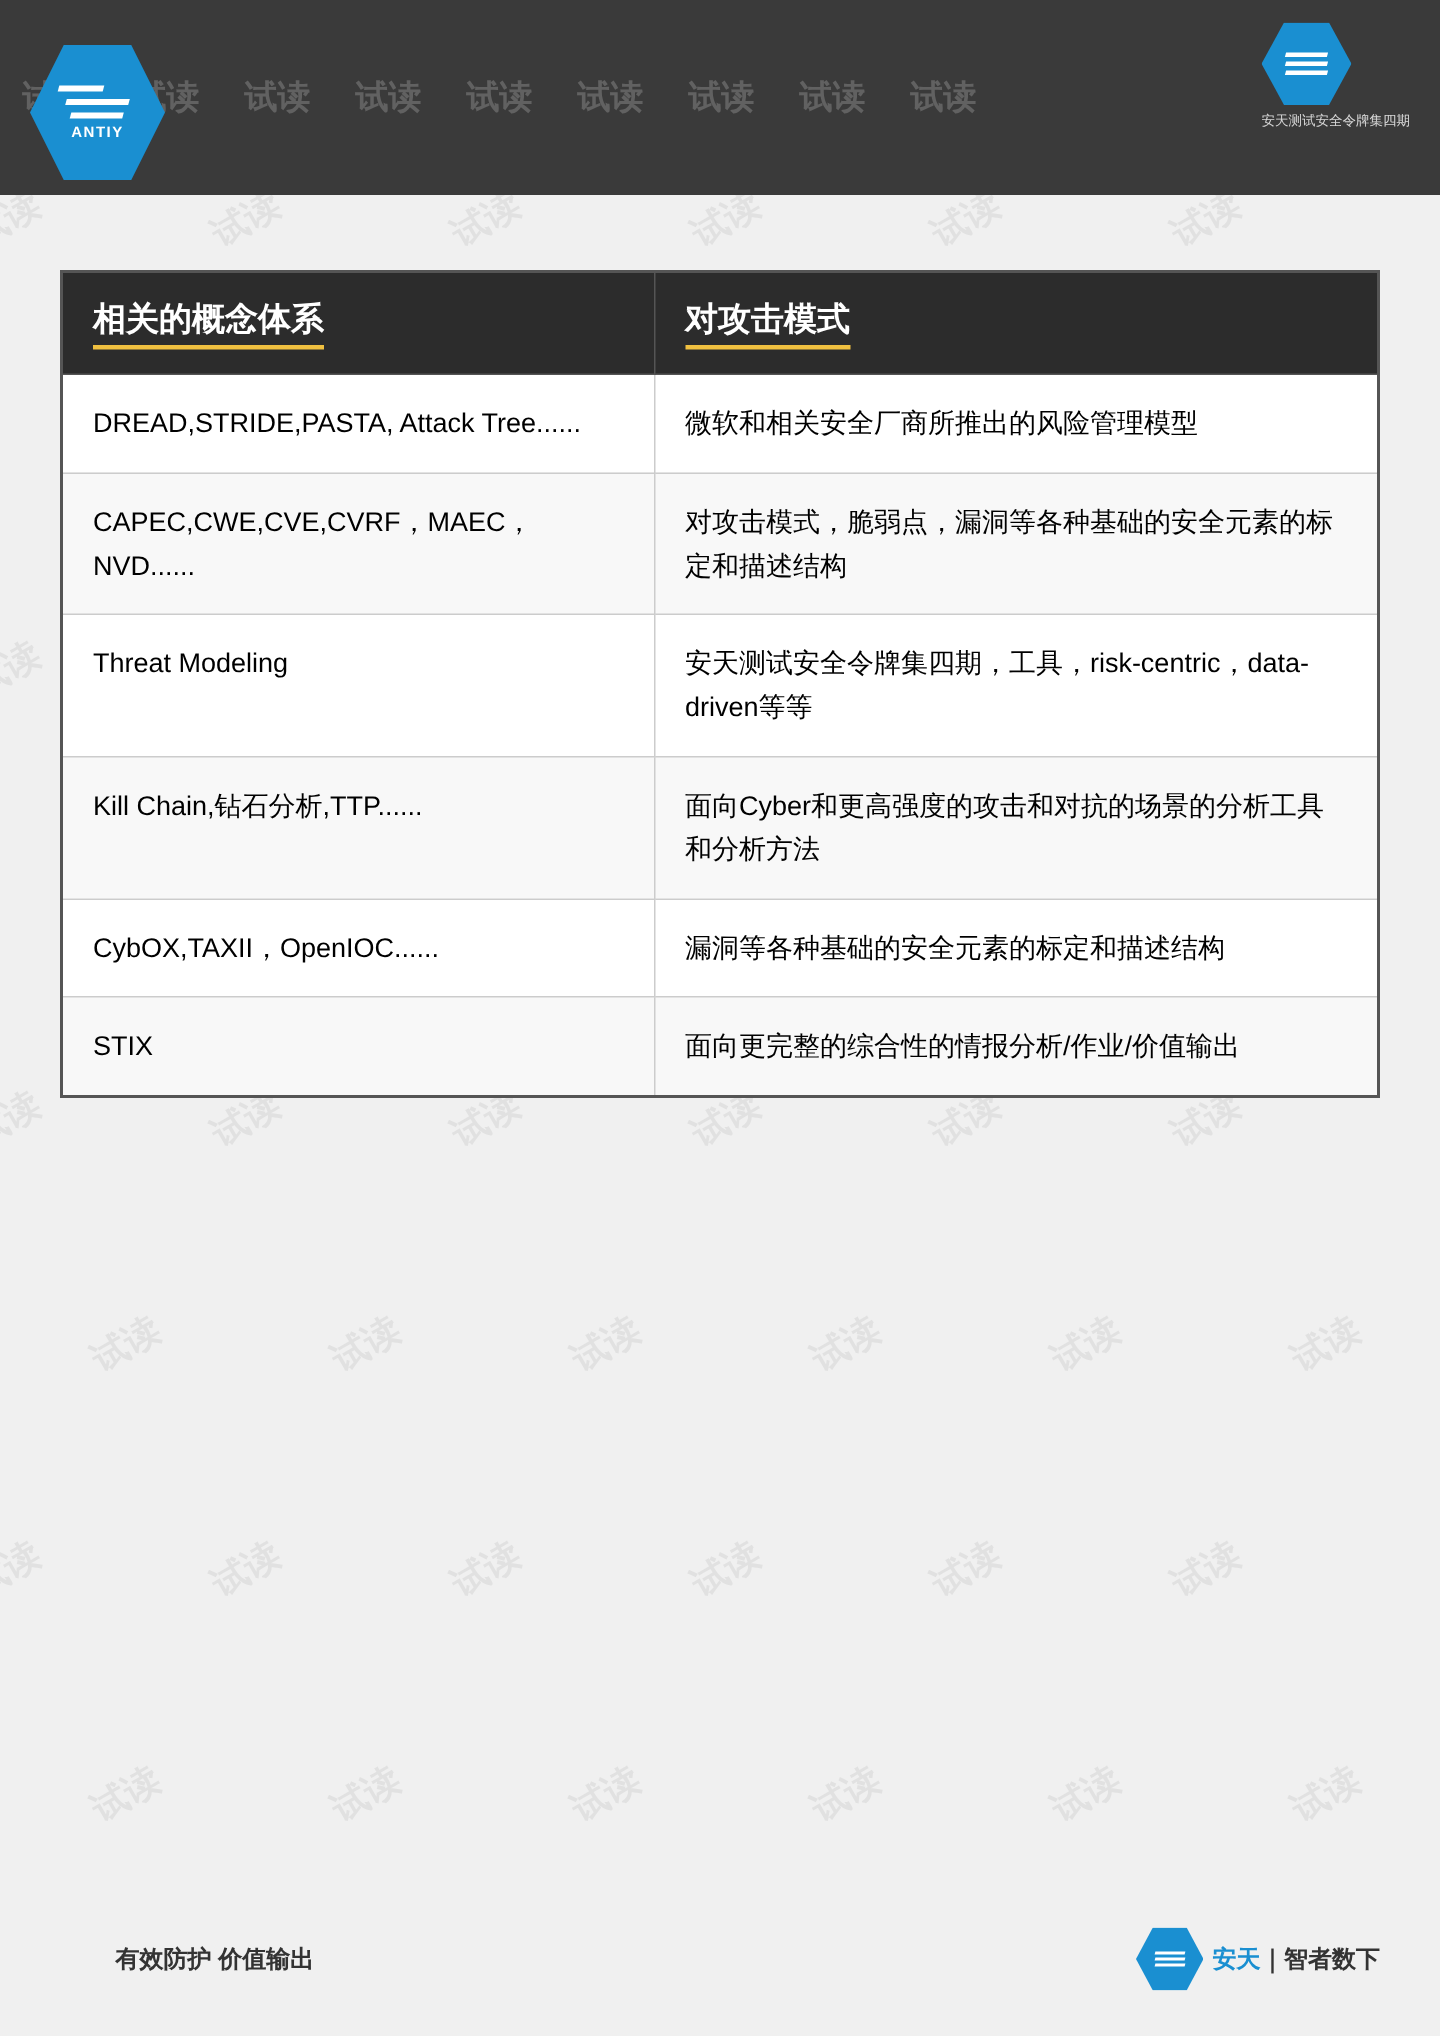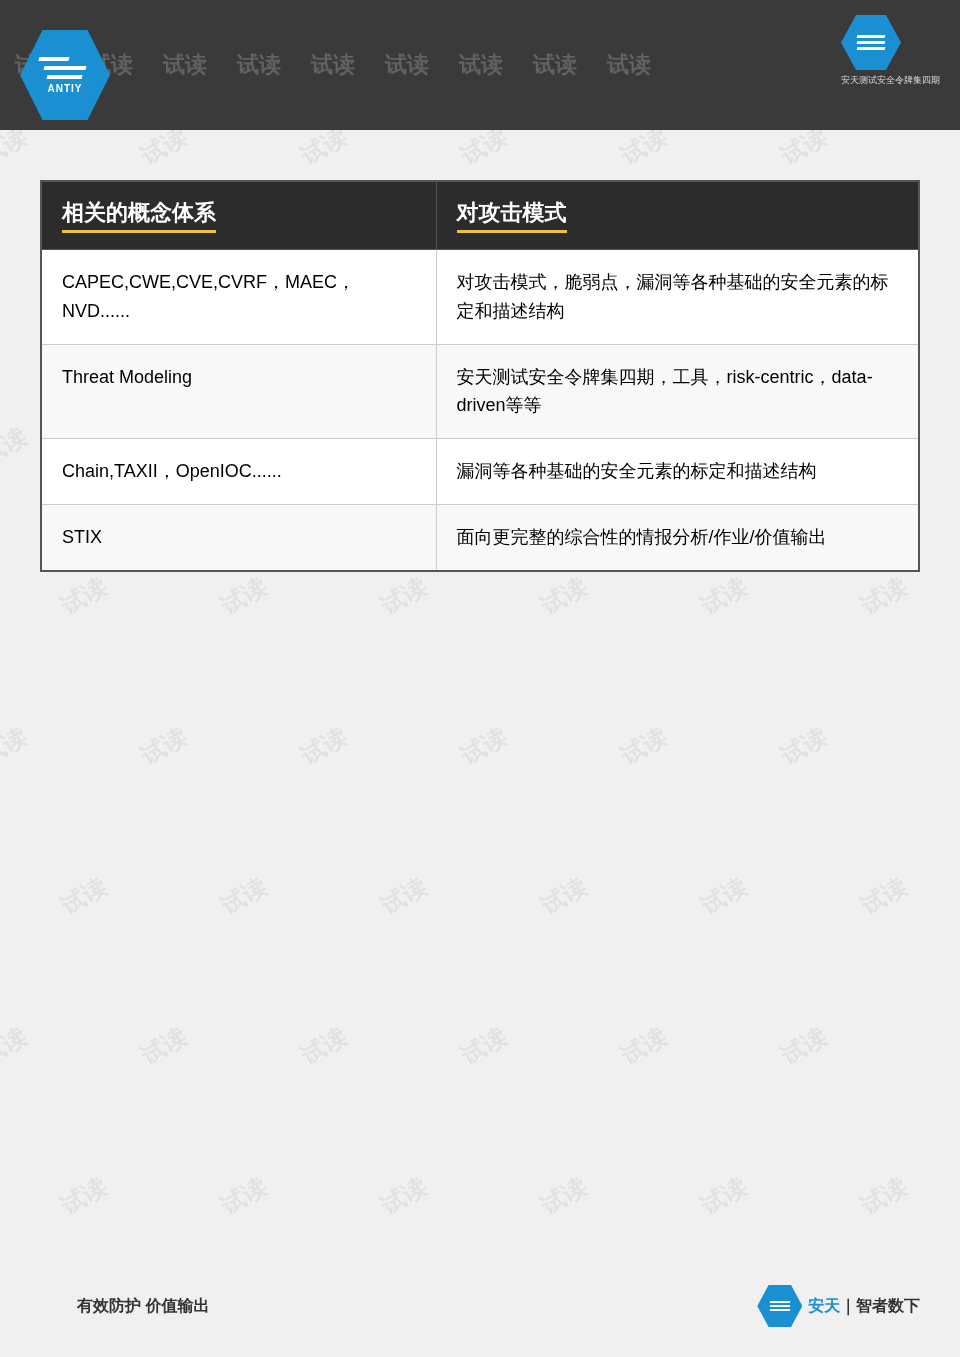--- a/index.html
+++ b/index.html
@@ -340,29 +340,37 @@
         <th class="col-left">
           <span class="th-underline">相关的概念体系</span>
         </th>
         <th class="col-right">
           <span class="th-underline">对攻击模式</span>
         </th>
       </tr>
     </thead>
     <tbody id="table-body">
         <tr>
+          <td>DREAD,STRIDE,PASTA, Attack Tree......</td>
+          <td>微软和相关安全厂商所推出的风险管理模型</td>
+        </tr>
+        <tr>
           <td>CAPEC,CWE,CVE,CVRF，MAEC，NVD......</td>
           <td>对攻击模式，脆弱点，漏洞等各种基础的安全元素的标定和描述结构</td>
         </tr>
         <tr>
           <td>Threat Modeling</td>
           <td>安天测试安全令牌集四期，工具，risk-centric，data-driven等等</td>
         </tr>
         <tr>
-          <td>Chain,TAXII，OpenIOC......</td>
+          <td>Kill Chain,钻石分析,TTP......</td>
+          <td>面向Cyber和更高强度的攻击和对抗的场景的分析工具和分析方法</td>
+        </tr>
+        <tr>
+          <td>CybOX,TAXII，OpenIOC......</td>
           <td>漏洞等各种基础的安全元素的标定和描述结构</td>
         </tr>
         <tr>
           <td>STIX</td>
           <td>面向更完整的综合性的情报分析/作业/价值输出</td>
         </tr>
       </tbody>
   </table>
 </div>
 

